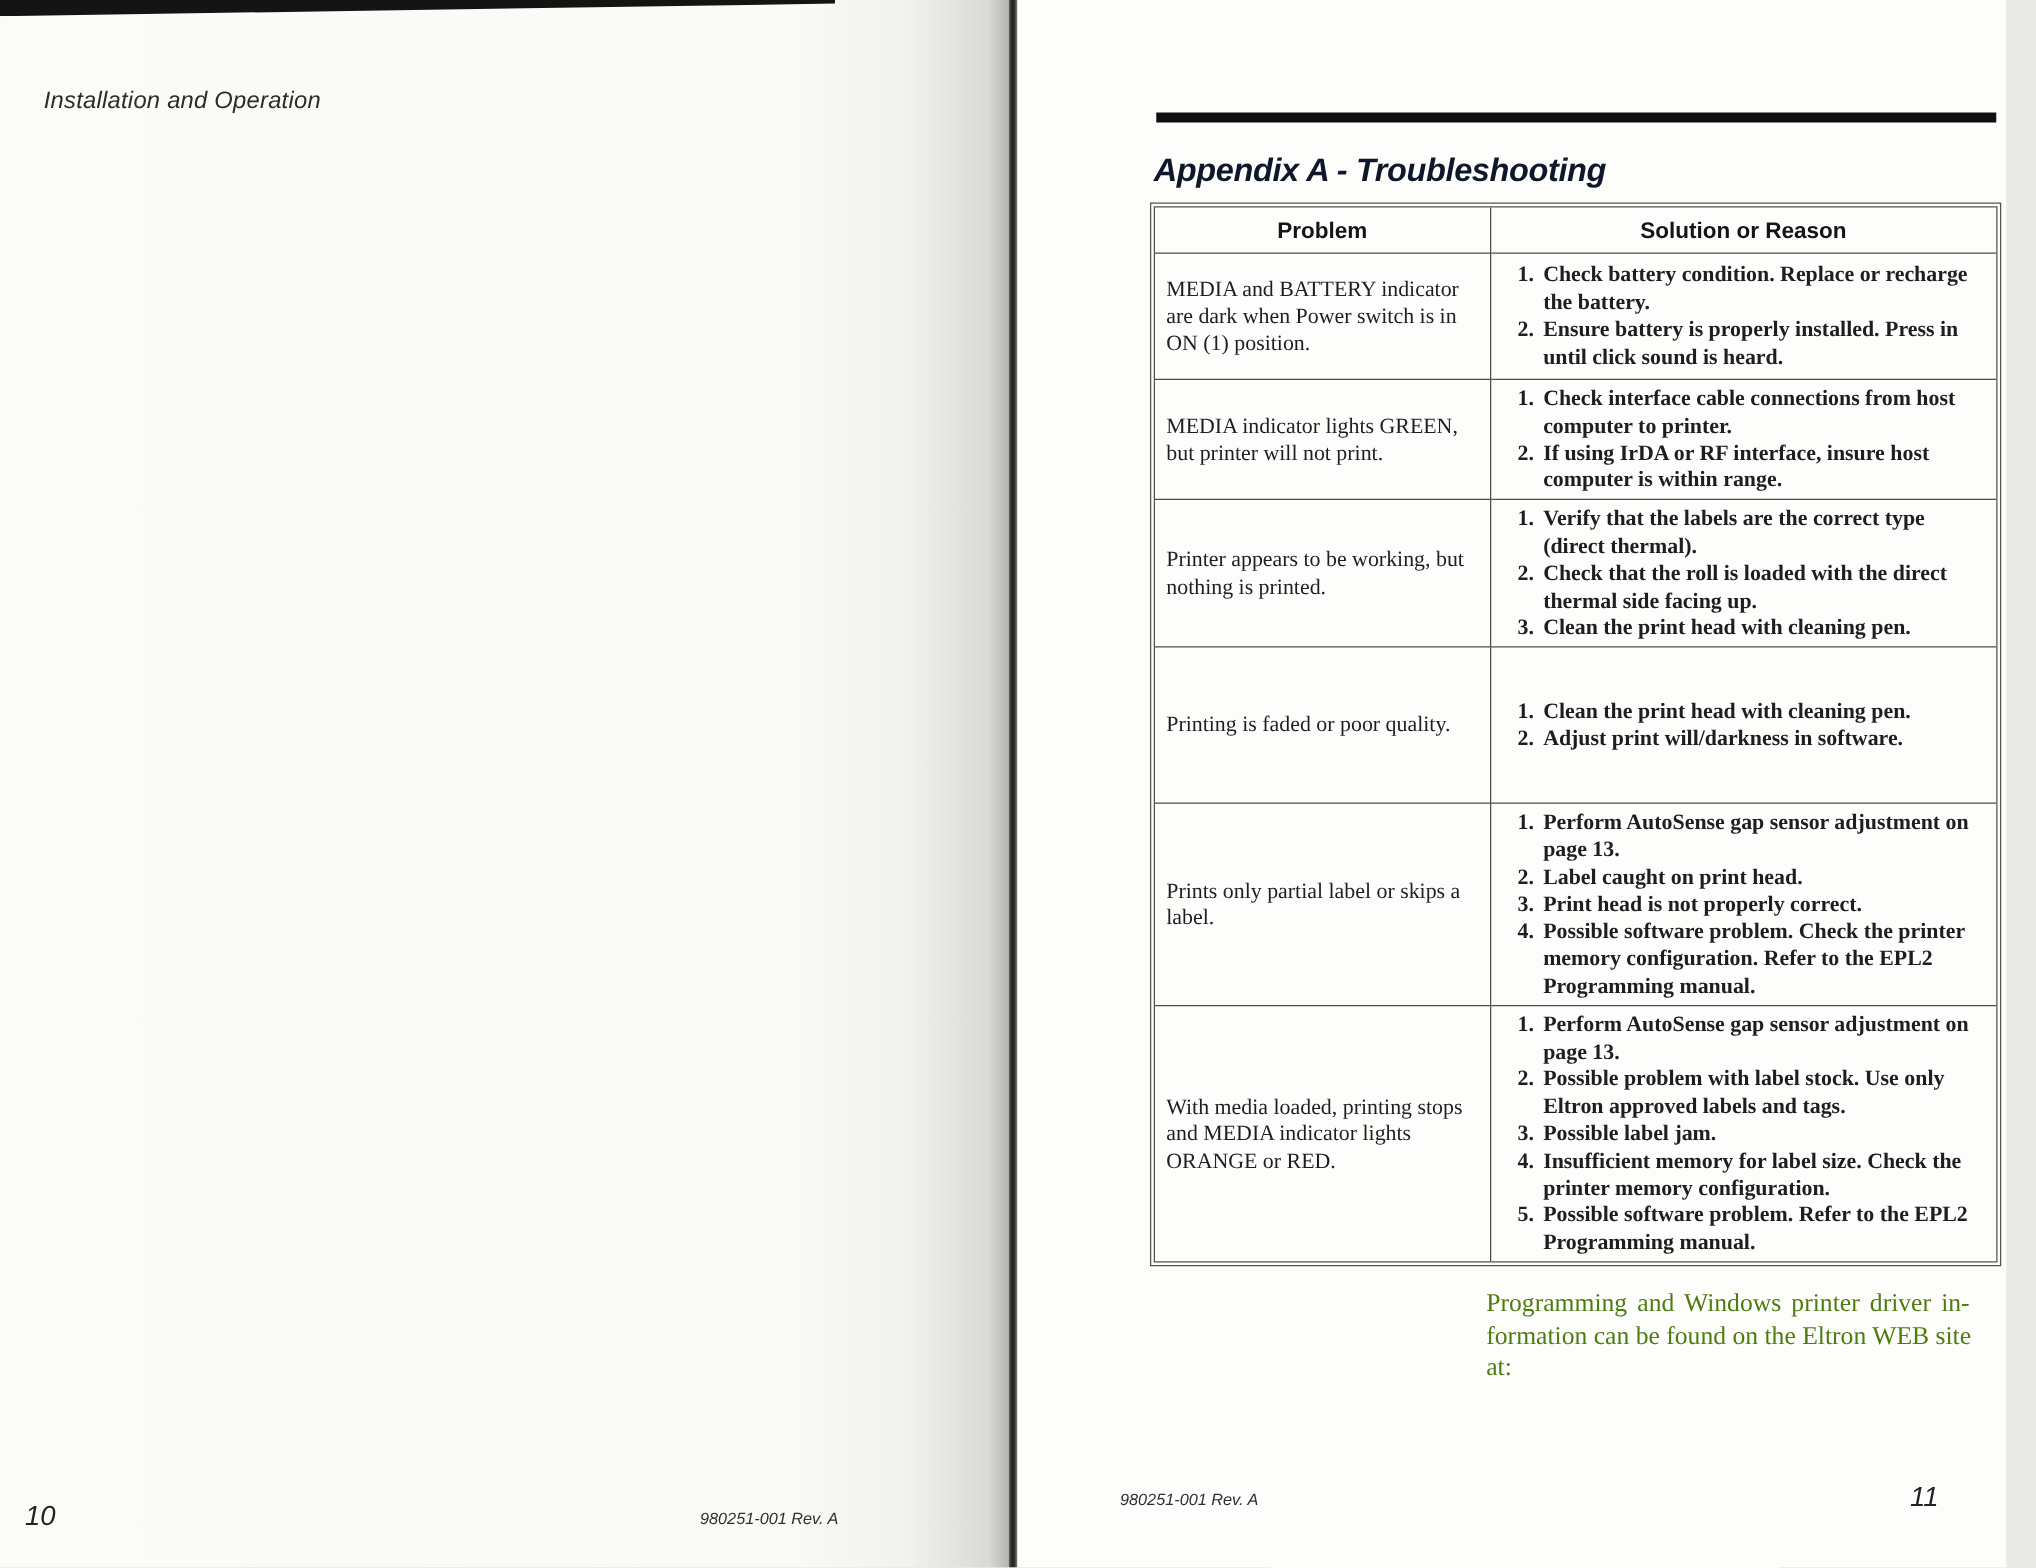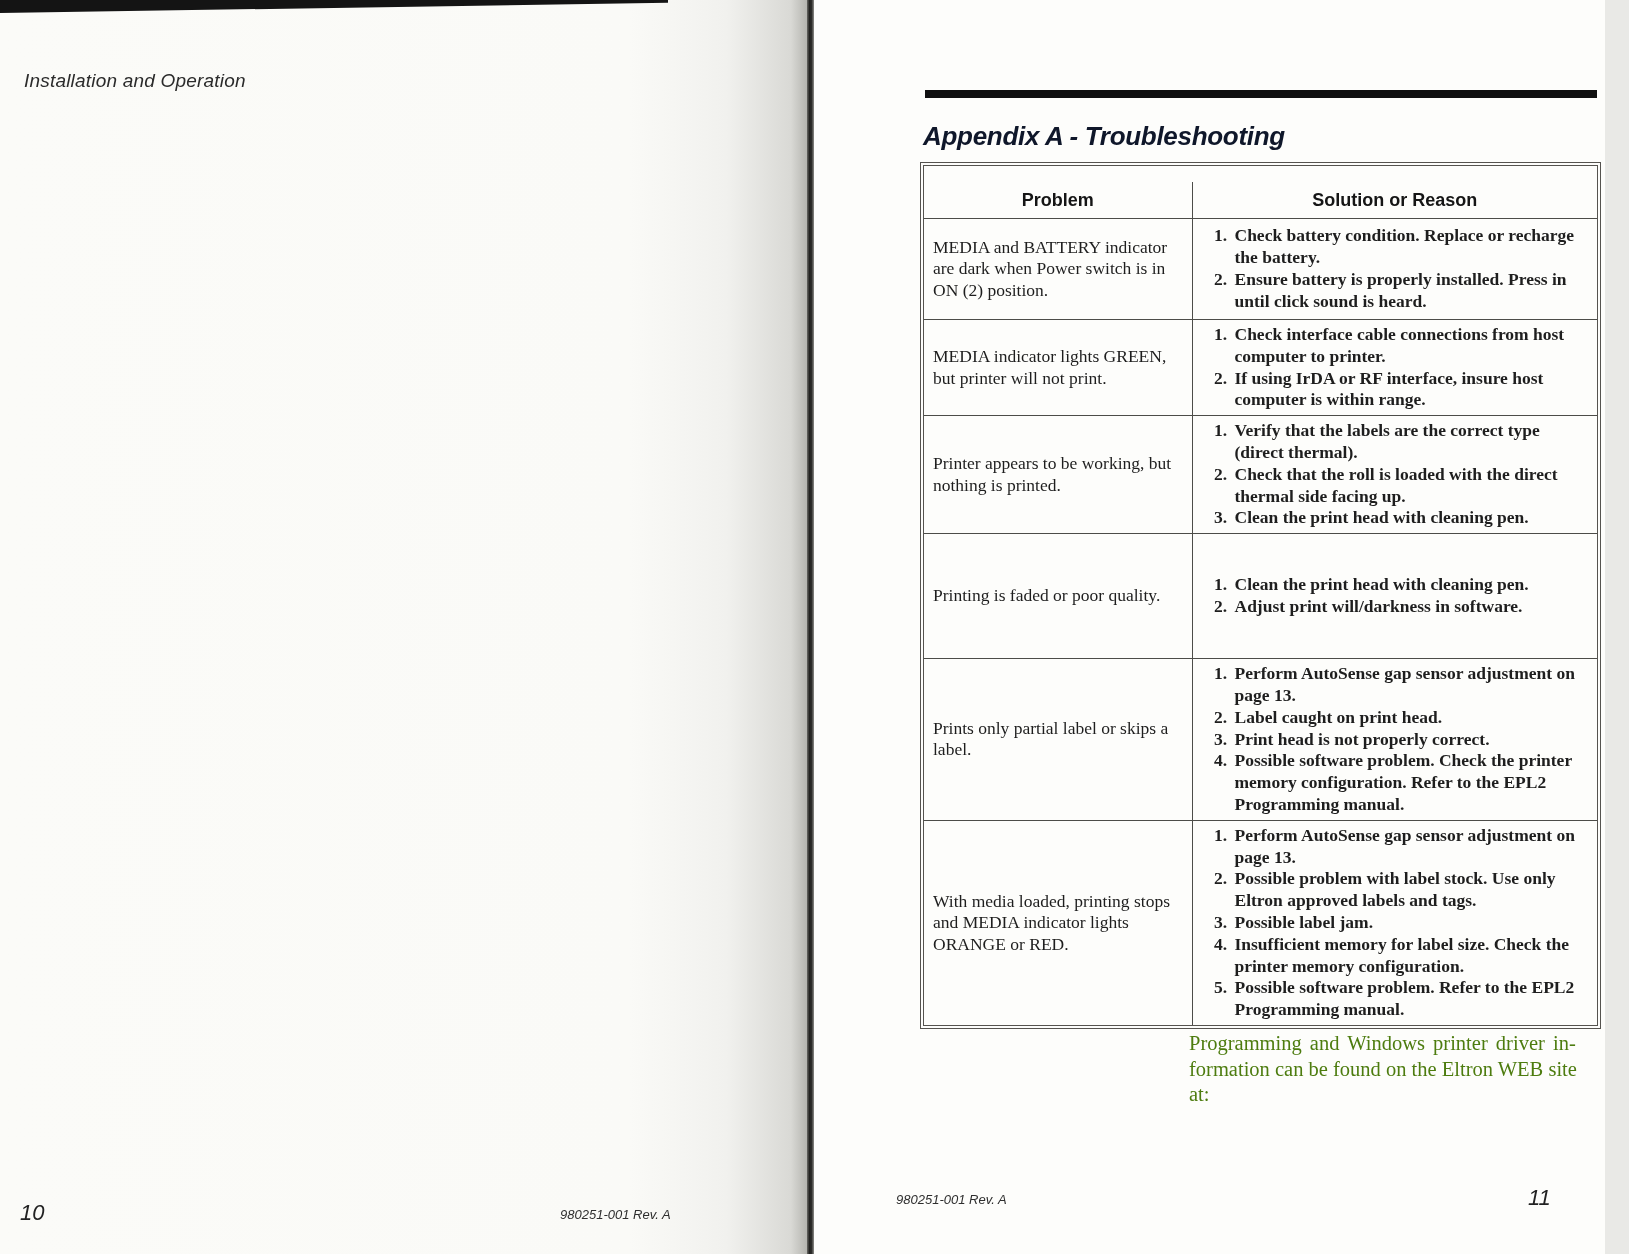--- a/index.html
+++ b/index.html
@@ -15,21 +15,21 @@
   .page-left {
     position:absolute; left:0; top:0; width:807px; height:1254px;
     background:linear-gradient(to right,#fbfbf8 0%,#fafaf7 78%,#f1f1ee 90%,#d9d9d5 98%,#b5b5b0 100%);
   }
   .top-bar {
     position:absolute; left:0; top:0; width:668px; height:13px;
     background:#141414;
     clip-path:polygon(0 0, 100% 0, 100% 22%, 0 100%);
   }
   .lp-header {
-    position:absolute; left:24px; top:70px;
+    position:absolute; left:35px; top:70px;
     font:italic 19px "Liberation Sans", sans-serif; color:#2b2b2b;
     letter-spacing:0.2px;
   }
   .lp-num {
     position:absolute; left:20px; top:1200px;
     font:italic 22px "Liberation Sans", sans-serif; color:#222;
   }
   .lp-footer {
     position:absolute; left:560px; top:1207px;
     font:italic 13px "Liberation Sans", sans-serif; color:#2e2e2e;
@@ -58,21 +58,21 @@
     position:absolute; left:923px; top:104px;
     font:bold italic 26px "Liberation Sans", sans-serif; color:#0f172a;
     letter-spacing:-0.3px;
   }
 
   
   .table-wrap {
     position:absolute; left:920px; top:162px; width:673px;
     border:4px double #55534f; background:#fdfdfb;
   }
-  table.tbl { width:100%; border-collapse:collapse; border:hidden; table-layout:fixed;margin-top:16px; }
+  table.tbl { width:100%; border-collapse:collapse; border:hidden; table-layout:fixed; }
   .tbl th, .tbl td { border:1px solid #4c4c48; }
   .tbl th {
     height:34px; font:bold 18px "Liberation Sans", sans-serif;
     text-align:center; vertical-align:middle; color:#151515;
   }
   .tbl col.c1 { width:268px; }
   .tbl td { font-size:17.5px; line-height:21.5px; vertical-align:middle; }
   td.problem { padding:5px 8px 5px 9px; }
   td.solution { padding:4px 4px 4px 0;font-weight:bold; }
   td.solution ol { margin:0; padding-left:39px; }
@@ -130,21 +130,21 @@
           <col class="c2">
         </colgroup>
       <thead>
         <tr>
           <th>Problem</th>
           <th>Solution or Reason</th>
         </tr>
       </thead>
       <tbody id="tbody">
           <tr>
-            <td class="problem">MEDIA and BATTERY indicator are dark when Power switch is in ON (2) position.</td>
+            <td class="problem">MEDIA and BATTERY indicator are dark when Power switch is in ON (1) position.</td>
             <td class="solution">
               <ol>
                 <li>Check battery condition. Replace or recharge the battery.</li>
                 <li>Ensure battery is properly installed. Press in until click sound is heard.</li>
               </ol>
             </td>
           </tr>
           <tr>
             <td class="problem">MEDIA indicator lights GREEN, but printer will not print.</td>
             <td class="solution">

